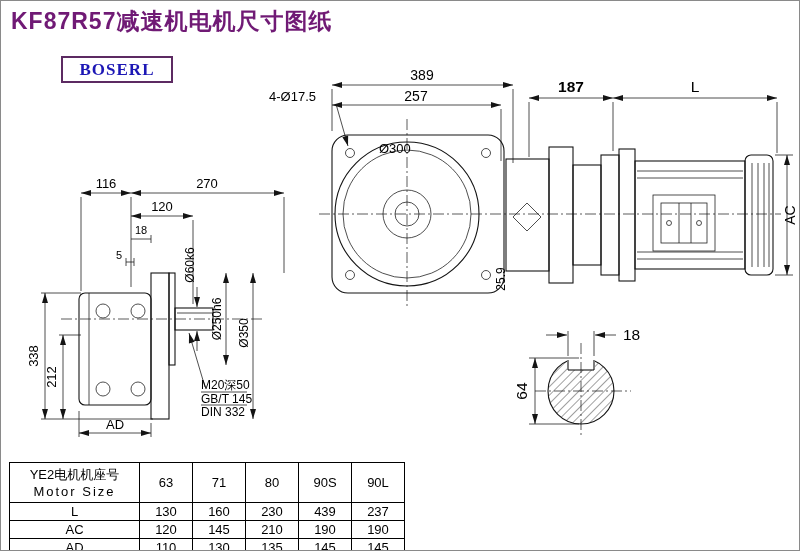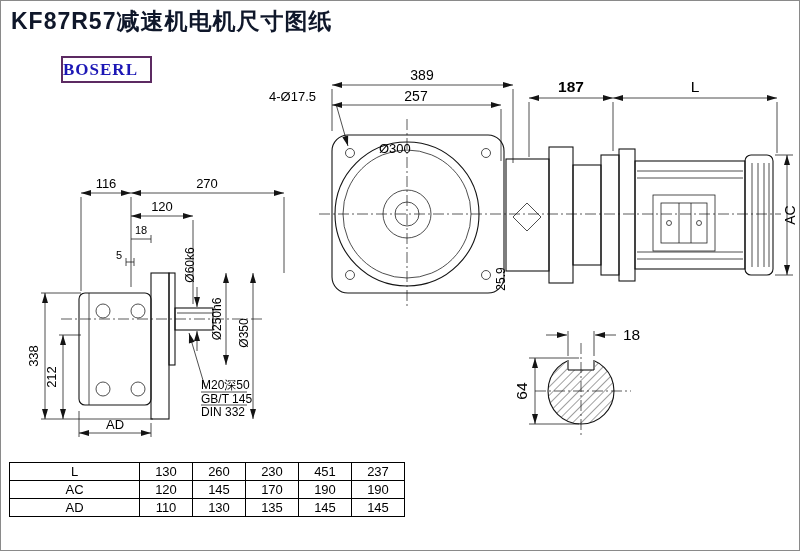--- a/index.html
+++ b/index.html
@@ -1,20 +1,20 @@
 <!DOCTYPE html>
 <html><head>
 <meta charset="utf-8">
 <style>
   *{margin:0;padding:0;box-sizing:border-box}
   body{background:#e8e8e8;font-family:"Liberation Sans",sans-serif}
   .canvas{position:relative;width:800px;height:551px;background:#ffffff;border:1px solid #8a8a8a;overflow:hidden}
-  .title{position:absolute;left:10px;top:5px;font-size:23px;font-weight:700;color:#0f172a;letter-spacing:1px;white-space:nowrap}
-  .logo{position:absolute;left:60px;top:55px;width:91px;height:27px;border:2px solid #5c2a62;color:#1c17b5;
-        font-family:"Liberation Serif",serif;font-weight:700;font-size:17px;text-align:left;line-height:23px;letter-spacing:1px}
+  .title{position:absolute;left:10px;top:5px;font-size:23px;font-weight:700;color:#701a75;letter-spacing:1px;white-space:nowrap}
+  .logo{position:absolute;left:60px;top:55px;width:112px;height:27px;border:2px solid #5c2a62;color:#1c17b5;
+        font-family:"Liberation Serif",serif;font-weight:700;font-size:17px;text-align:center;line-height:23px;letter-spacing:1px}
   .drawing{position:absolute;left:0;top:0}
   svg text{font-family:"Liberation Sans",sans-serif;fill:#000}
   .t11{font-size:11px}.t12{font-size:12px}.t13{font-size:13px}.t14{font-size:14px}.t15{font-size:15.5px}
   .b{font-weight:700}
   .ol{fill:none;stroke:#141414;stroke-width:1.1}
   .th{fill:none;stroke:#141414;stroke-width:0.75}
   .cl{fill:none;stroke:#141414;stroke-width:0.7;stroke-dasharray:11 3 2 3}
   .wh{fill:#fff;stroke:none}
   .size-table{position:absolute;left:8px;top:461px;border-collapse:collapse;font-size:13px;color:#000;background:#fff}
   .size-table td{border:1px solid #000;text-align:center;padding:0 4px;height:18px}
@@ -194,32 +194,43 @@
       <line class="th" x1="534" y1="357" x2="534" y2="423" marker-start="url(#arr)" marker-end="url(#arr)"></line>
       <line class="th" x1="578" y1="357" x2="528" y2="357"></line>
       <line class="th" x1="578" y1="423" x2="528" y2="423"></line>
       <text class="t15" text-anchor="middle" transform="rotate(-90 526 390)" x="526" y="390">64</text>
     </g>
   </svg>
 
   <table class="size-table">
     <tbody>
       <tr>
+        <td class="hdr label-col">
+          <div>YE2电机机座号</div>
+          <div class="en">Motor Size</div>
+        </td>
+        <td class="hdr num">63</td>
+        <td class="hdr num">71</td>
+        <td class="hdr num">80</td>
+        <td class="hdr num">90S</td>
+        <td class="hdr num">90L</td>
+      </tr>
+      <tr>
         <td class="label-col">L</td>
         <td class="num">130</td>
-        <td class="num">260</td>
+        <td class="num">160</td>
         <td class="num">230</td>
-        <td class="num">451</td>
+        <td class="num">439</td>
         <td class="num">237</td>
       </tr>
       <tr>
         <td class="label-col">AC</td>
         <td class="num">120</td>
         <td class="num">145</td>
-        <td class="num">170</td>
+        <td class="num">210</td>
         <td class="num">190</td>
         <td class="num">190</td>
       </tr>
       <tr>
         <td class="label-col">AD</td>
         <td class="num">110</td>
         <td class="num">130</td>
         <td class="num">135</td>
         <td class="num">145</td>
         <td class="num">145</td>

